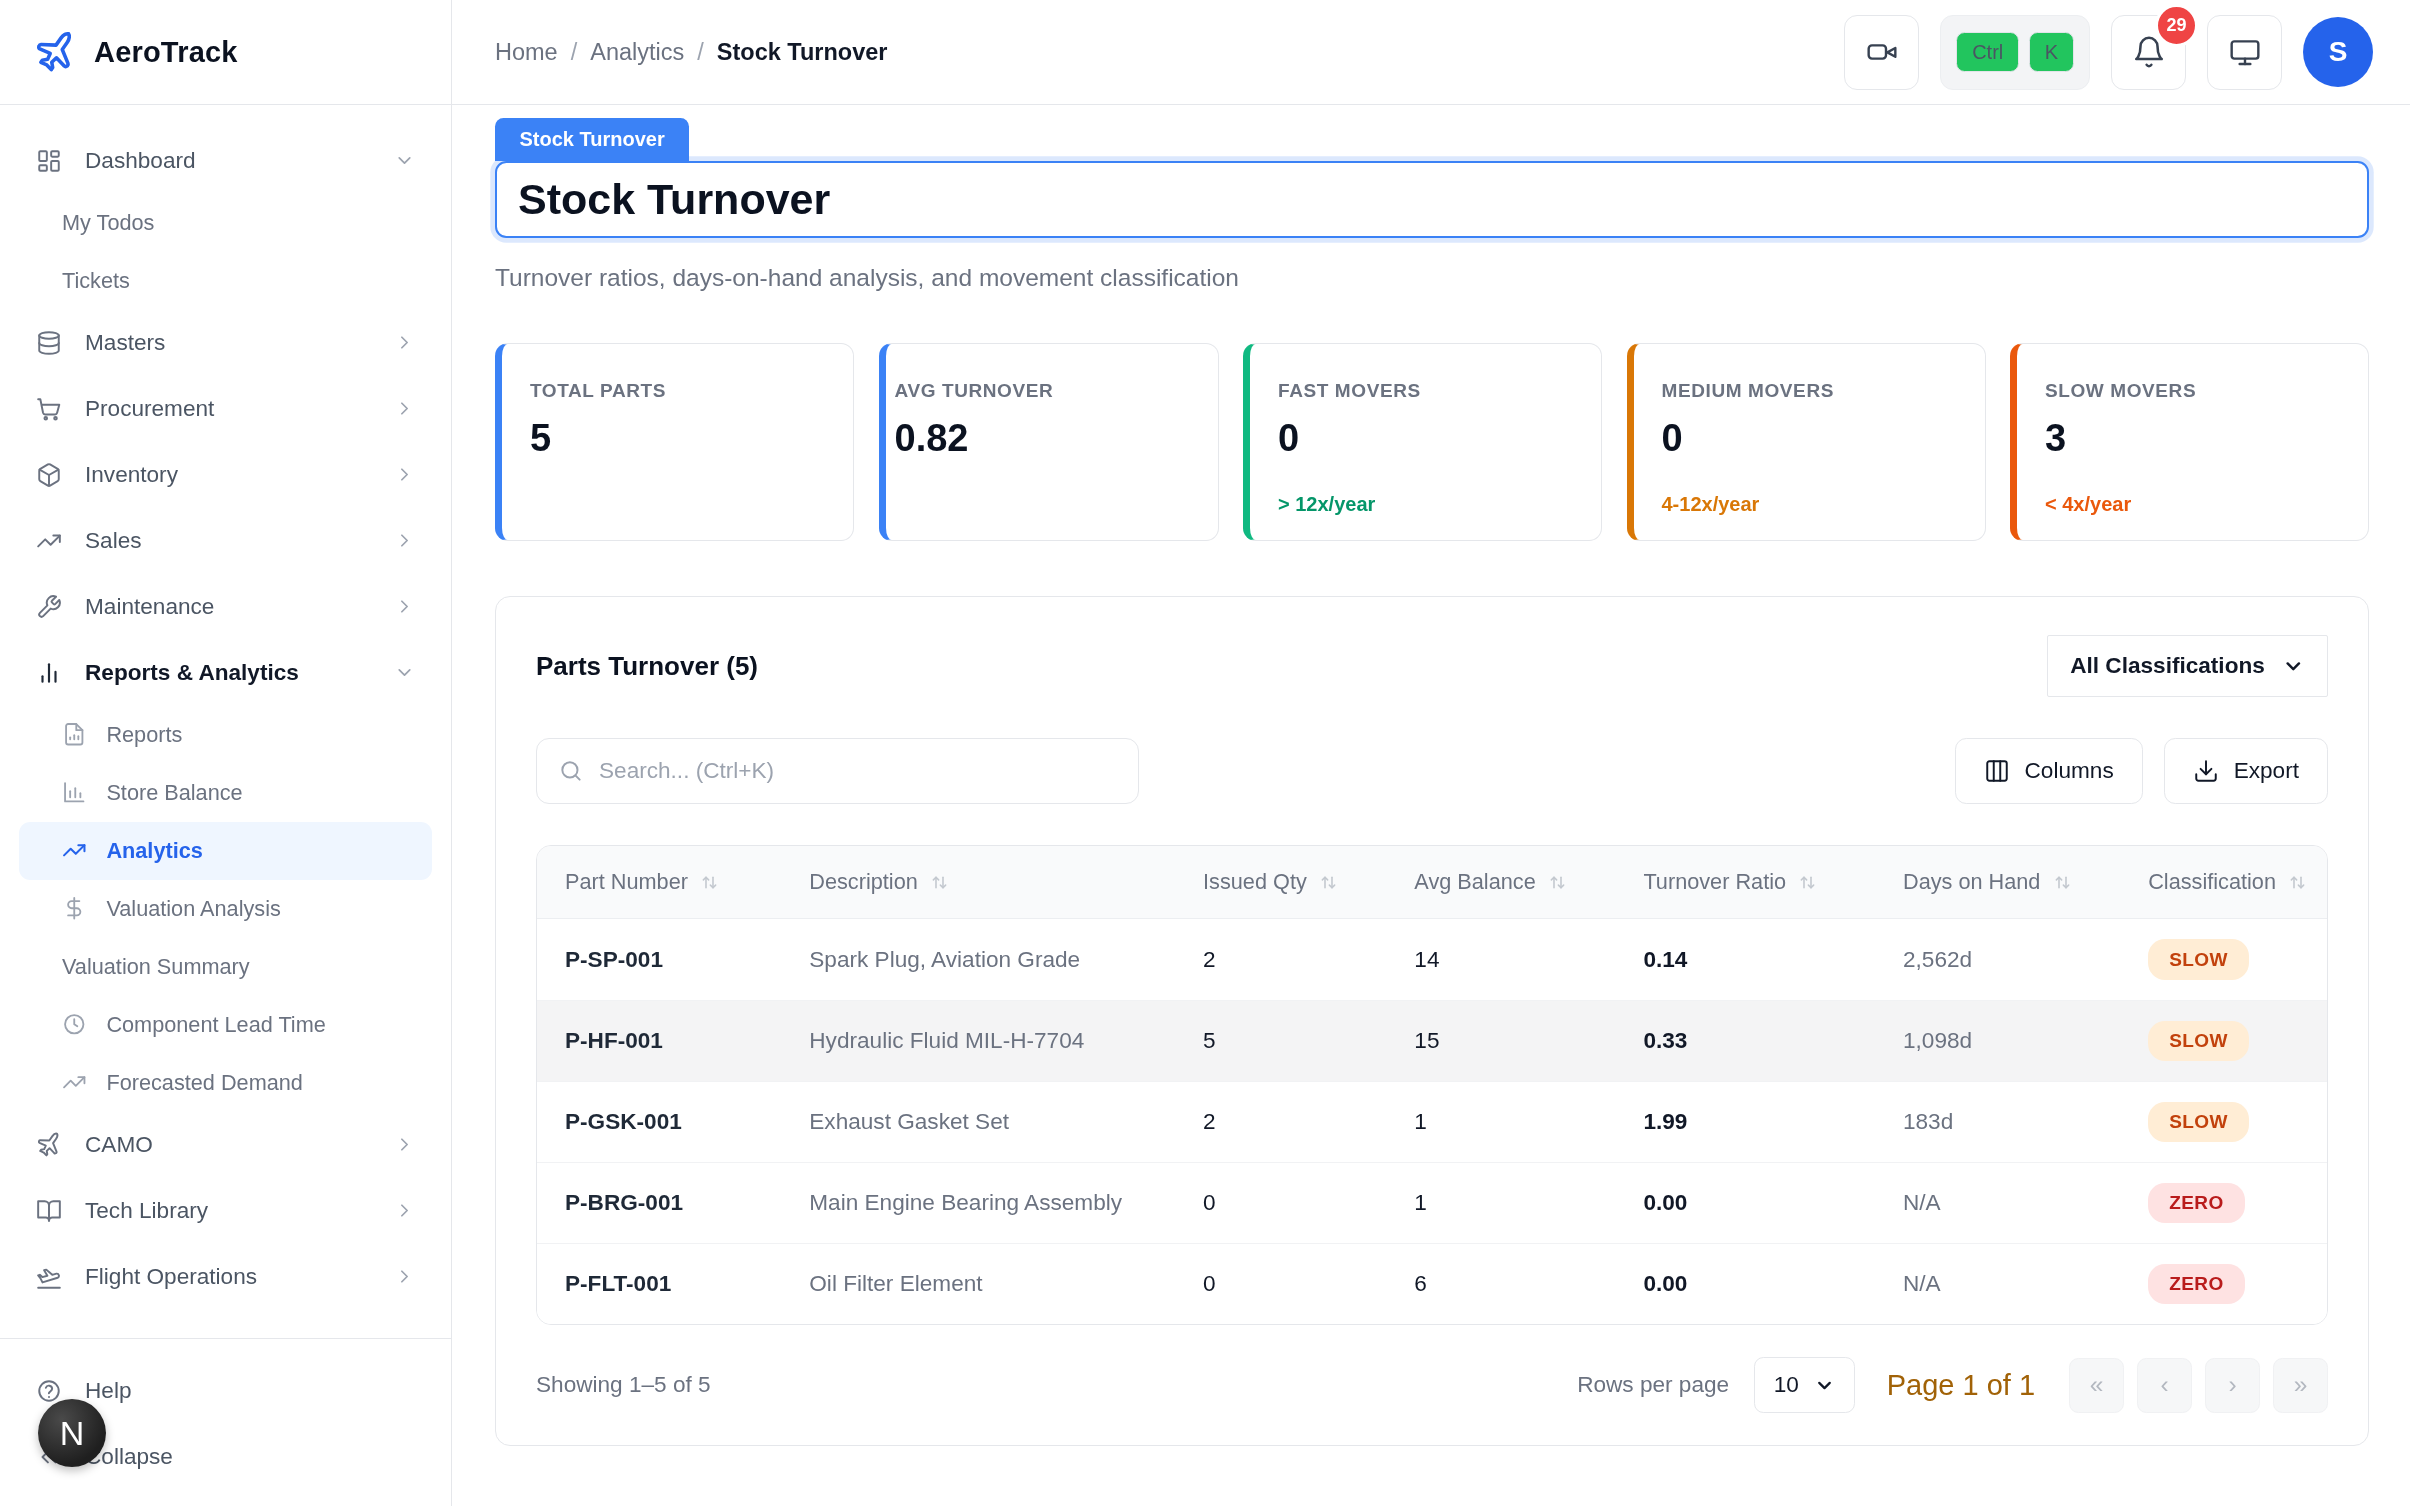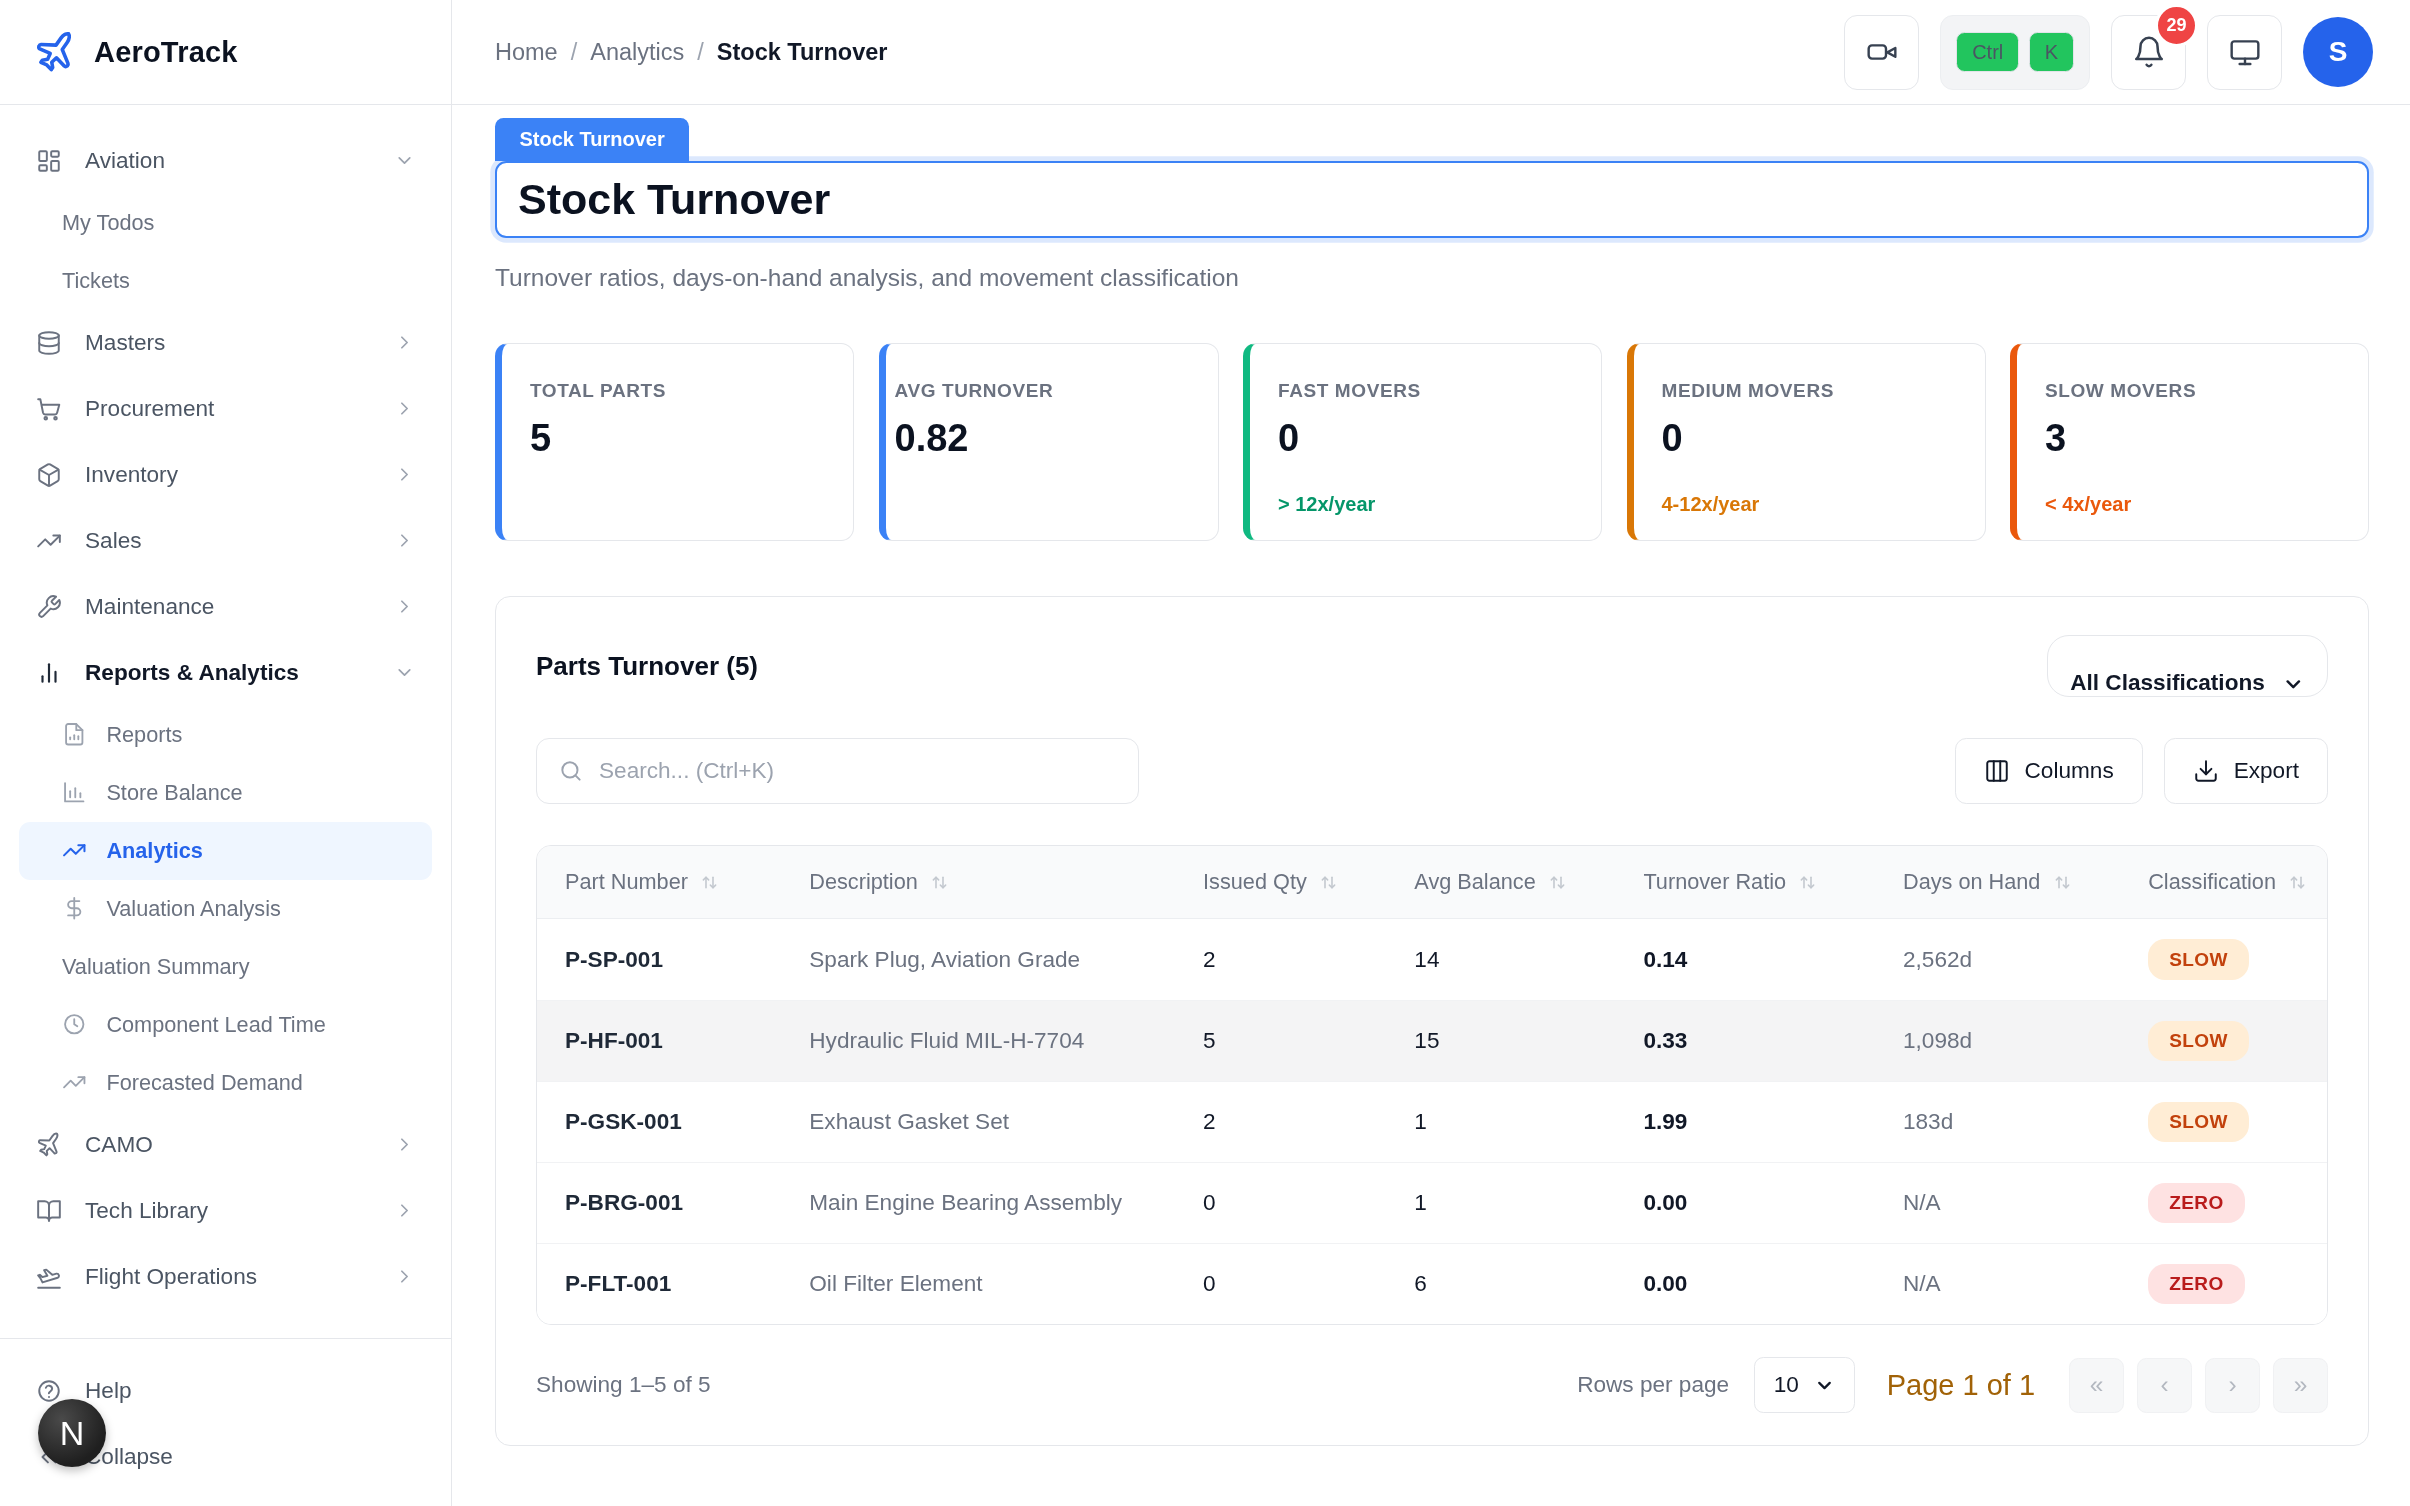--- a/index.html
+++ b/index.html
@@ -58,21 +58,21 @@
   .stats { display:flex; gap:24.5px; margin-top:51px; }
   .stat-card { flex:1; height:198px; border:0.9px solid #e5e7eb; border-left:7.5px solid #3b82f6; border-radius:13px; padding:36px 28px 24.5px 28px; display:flex; flex-direction:column; background:#fff; }
   .stat-label { font-size:19px; font-weight:600; color:#6b7280; letter-spacing:0.6px; }
   .stat-value { margin-top:15px; font-size:38px; font-weight:700; color:#0b1220; }
   .stat-sub { margin-top:auto; font-size:20px; font-weight:600; }
   .stat-sub:empty { display:none; }
 
   .panel { margin-top:55px; border:0.9px solid #e5e7eb; border-radius:15px; padding:38px 40px 32px 40px; background:#fff; }
   .panel-head { display:flex; align-items:center; justify-content:space-between; }
   .panel-title { font-size:26px; font-weight:700; color:#0b1220; }
-  .select-box { display:flex; align-items:flex-end; gap:17px; border:0.9px solid #e5e7eb; border-radius:22px; height:62px; padding:0 22.6px; font-size:22.6px; font-weight:600; color:#111827; cursor:pointer; background:#fff; }
+  .select-box { display:flex; align-items:center; gap:17px; border:0.9px solid #e5e7eb; border-radius:2px; height:62px; padding:0 22.6px; font-size:22.6px; font-weight:600; color:#111827; cursor:pointer; background:#fff; }
 
   .toolbar { display:flex; align-items:center; justify-content:space-between; margin-top:41px; }
   .search-wrap { display:flex; align-items:center; gap:15px; width:603px; height:66px; border:0.9px solid #e5e7eb; border-radius:13px; padding:0 21px; color:#9ca3af; background:#fff; }
   .search-wrap input { border:none; outline:none; flex:1; font-size:22.6px; color:#374151; font-family:inherit; background:transparent; }
   .search-wrap input::placeholder { color:#9ca3af; }
   .tool-btns { display:flex; gap:21px; }
   .tool-btn { display:flex; align-items:center; gap:15px; height:66px; padding:0 28px; border:0.9px solid #e5e7eb; border-radius:11.3px; background:#fff; font-size:22.6px; font-weight:500; color:#111827; cursor:pointer; }
 
   .tablebox { margin-top:41px; border:0.9px solid #e5e7eb; border-radius:15px; overflow:hidden; }
   .t-head, .t-row { display:grid; grid-template-columns:15% 22% 11.8% 12.8% 14.5% 13.7% 10.2%; align-items:center; }
@@ -117,21 +117,21 @@
     <nav class="nav">
       <div class="nav-item">
         <span class="nav-ic">
             <svg width="26" height="26" viewBox="0 0 24 24" fill="none" stroke="currentColor" stroke-width="1.8" stroke-linecap="round" stroke-linejoin="round">
               <rect x="3" y="3" width="7" height="9" rx="1"></rect>
               <rect x="14" y="3" width="7" height="5" rx="1"></rect>
               <rect x="14" y="12" width="7" height="9" rx="1"></rect>
               <rect x="3" y="16" width="7" height="5" rx="1"></rect>
             </svg>
           </span>
-        <span class="nav-label">Aviation</span>
+        <span class="nav-label">Dashboard</span>
         <span class="nav-chev">
             <svg width="21" height="21" viewBox="0 0 24 24" fill="none" stroke="currentColor" stroke-width="2" stroke-linecap="round" stroke-linejoin="round">
               <path d="m6 9 6 6 6-6"></path>
             </svg>
           </span>
       </div>
       <div class="nav-sub no-ic">
         <span class="nav-label">My Todos</span>
       </div>
       <div class="nav-sub no-ic">

